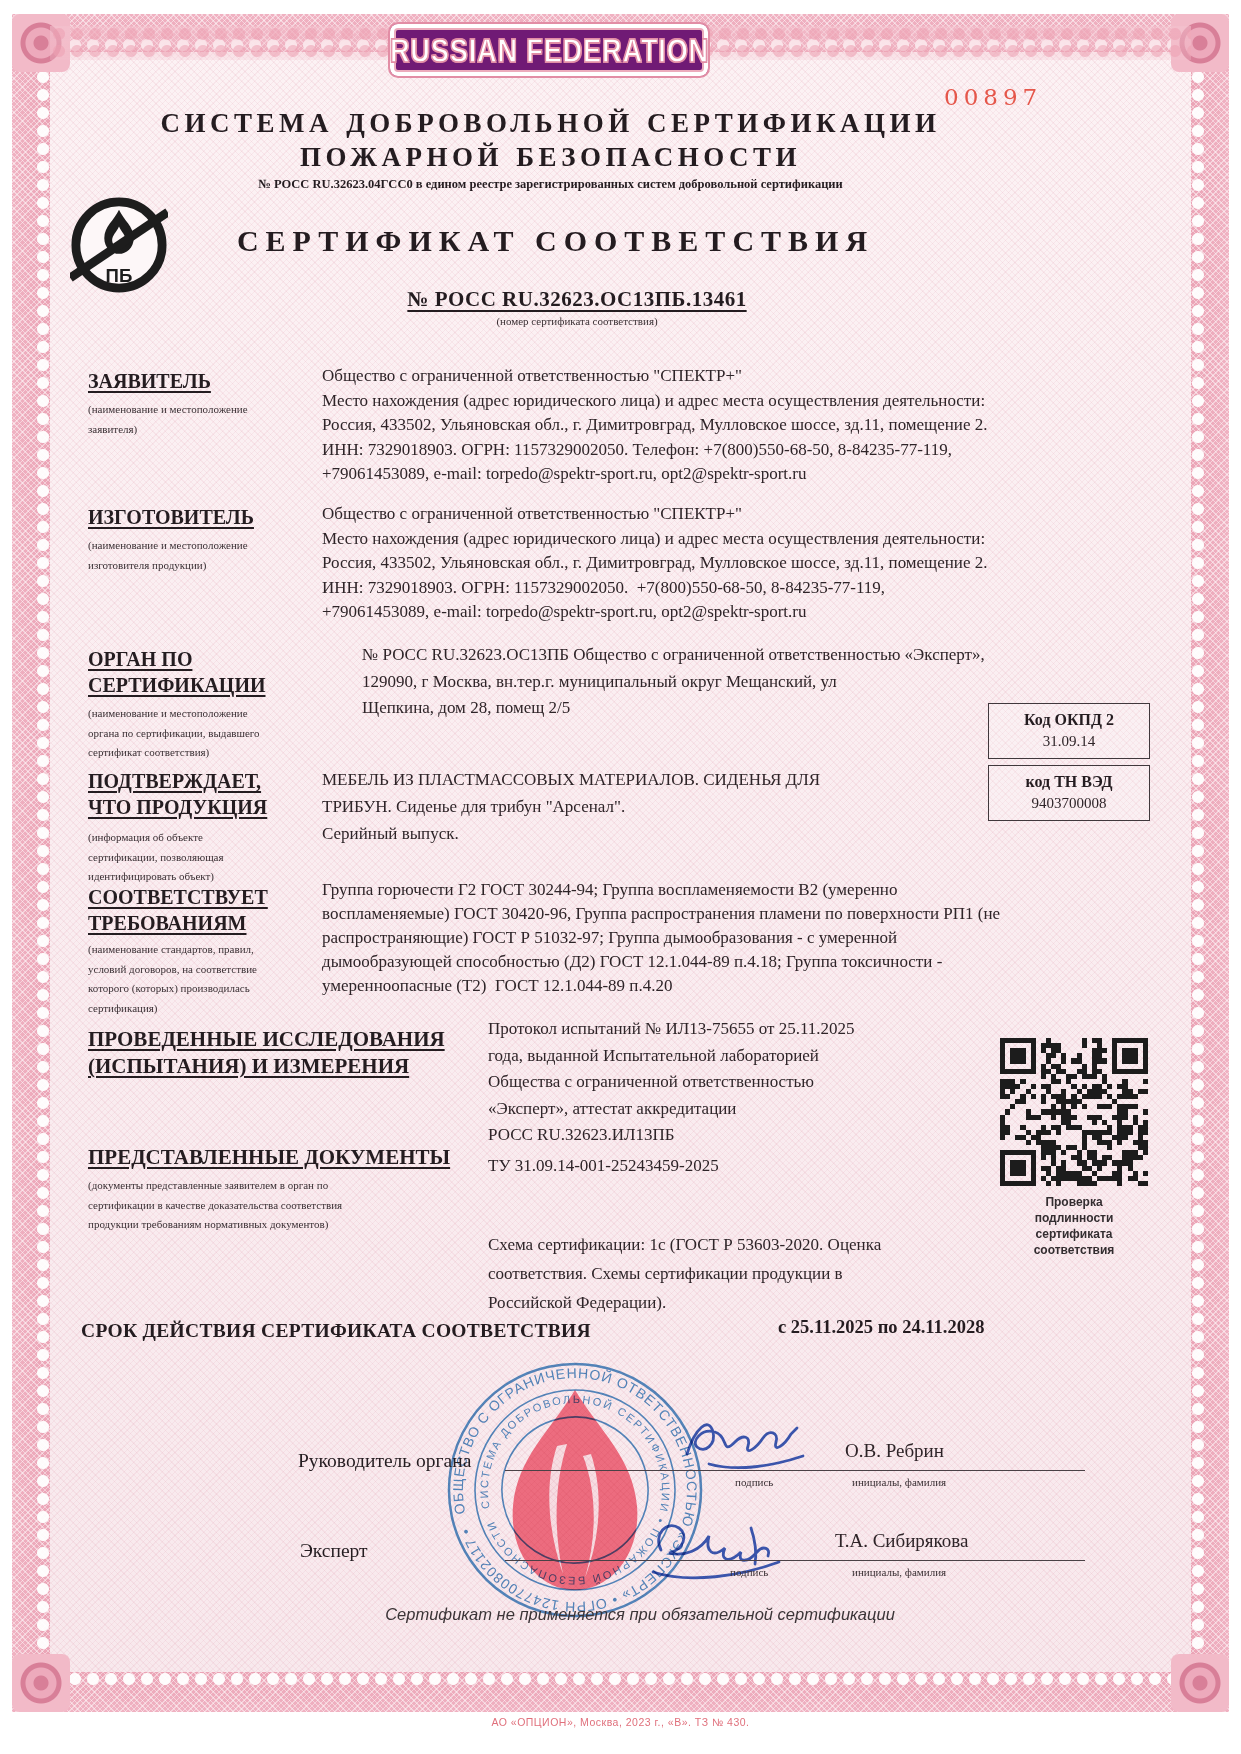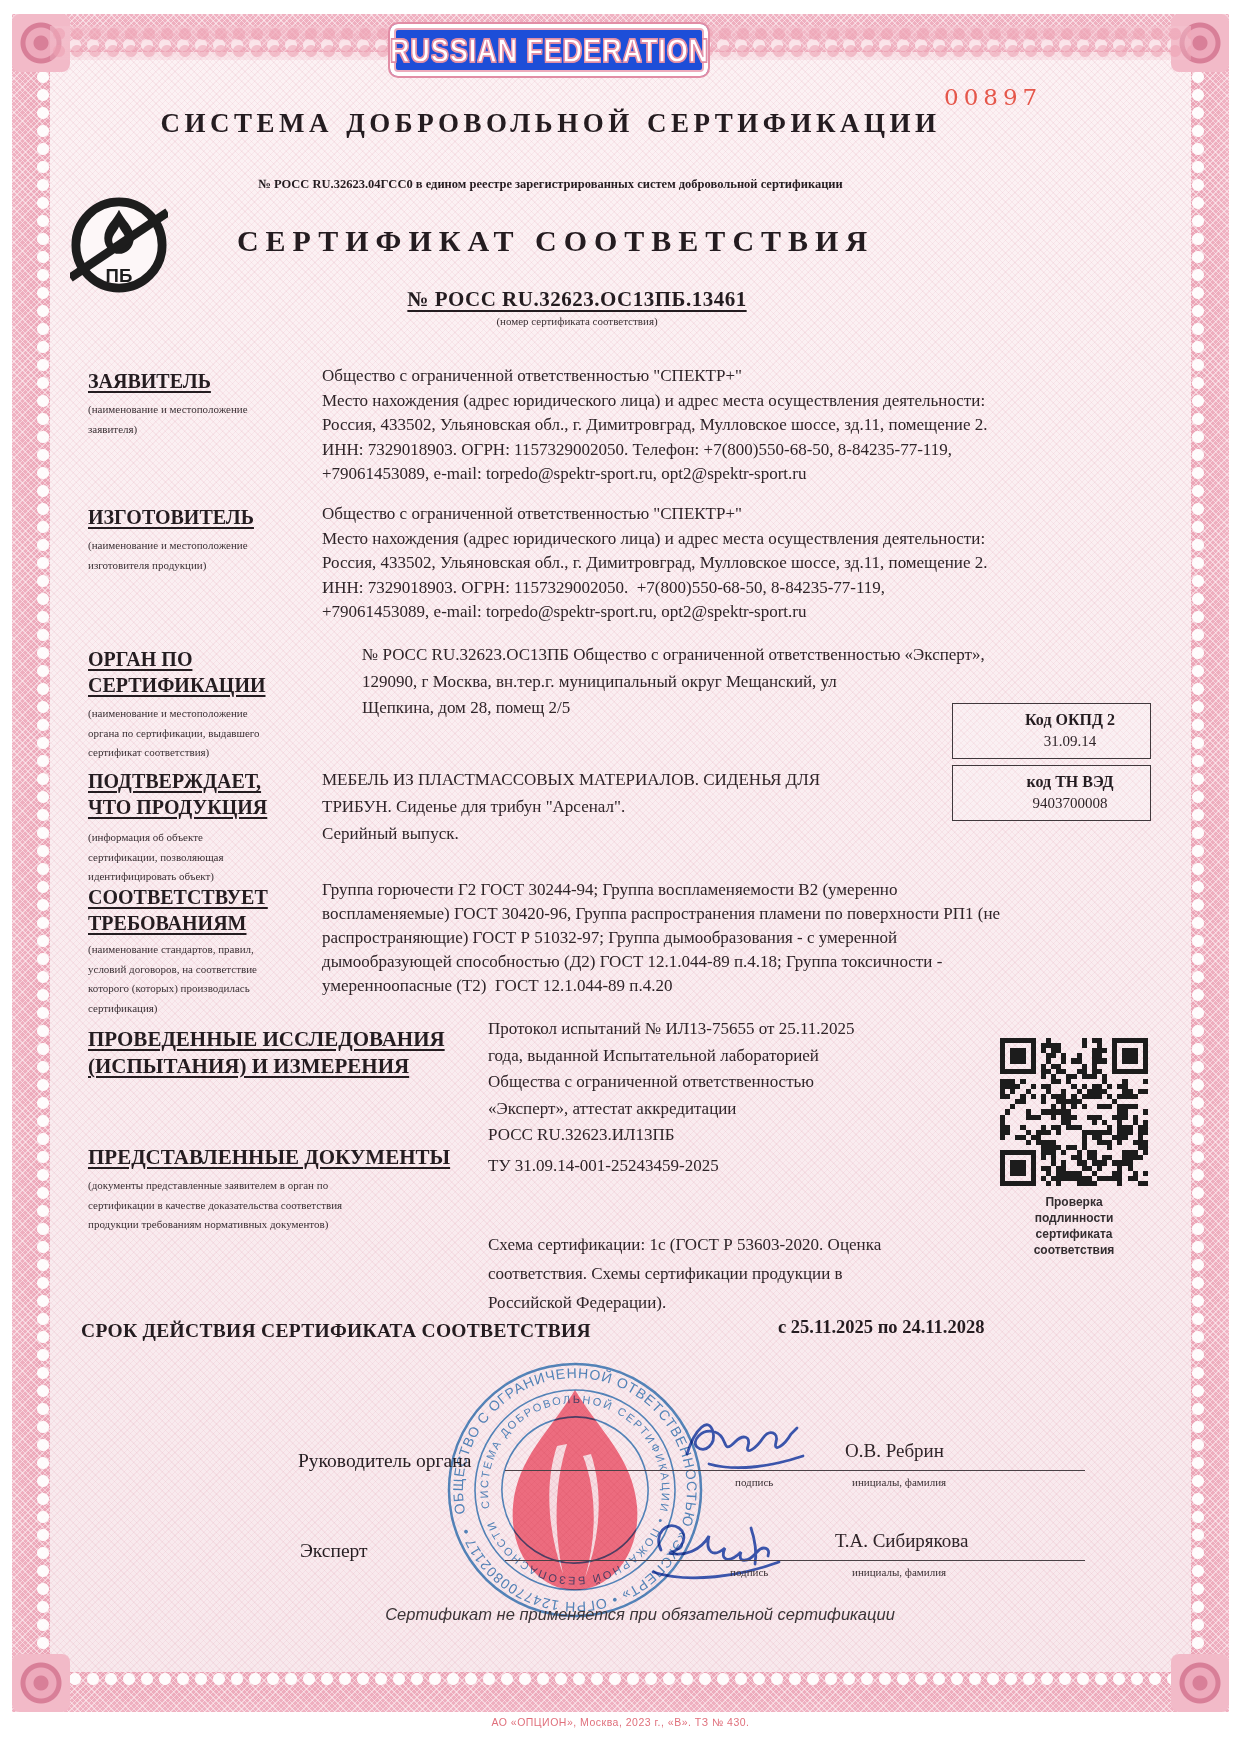--- a/index.html
+++ b/index.html
@@ -49,21 +49,21 @@
     background:
       repeating-linear-gradient(45deg, rgba(214,120,145,0.10) 0 1px, transparent 1px 4.5px),
       repeating-linear-gradient(-45deg, rgba(214,120,145,0.10) 0 1px, transparent 1px 4.5px),
       linear-gradient(#fcf2f4,#f8e9ed);}
   .toplace{position:absolute;left:50px;top:26px;width:1141px;height:34px;opacity:.8;
     background-image:
       radial-gradient(circle at 9px 8px, rgba(238,165,182,.8) 5.5px, rgba(238,165,182,0) 6.5px),
       linear-gradient(rgba(244,195,207,.7),rgba(244,195,207,.35));
     background-size:18px 17px,auto;background-repeat:repeat,repeat;}
   
-  .badge{position:absolute;left:388px;top:22px;width:318px;height:52px;background:#1d4ed8;
+  .badge{position:absolute;left:388px;top:22px;width:318px;height:52px;background:#701a75;
     border:2px solid #e28da5;border-radius:10px;
     box-shadow:inset 0 0 0 4px #fff,inset 0 0 0 6px #ecab bc;
     box-shadow:inset 0 0 0 4px #fff,inset 0 0 0 6px #ecabbc;
     display:flex;align-items:center;justify-content:center;}
   .badge span{font-family:"Liberation Sans",sans-serif;font-weight:bold;font-size:34px;
     color:#ffffff;letter-spacing:1px;transform:scaleX(.8);white-space:nowrap;
     -webkit-text-stroke:1.3px #e28da5;
     text-shadow:1px 1px 0 #e28da5,-1px -1px 0 #e28da5,1px -1px 0 #e28da5,-1px 1px 0 #e28da5;}
   
   .serial{position:absolute;left:944px;top:84px;font-family:"DejaVu Serif",serif;
@@ -77,22 +77,22 @@
   .certnum{position:absolute;left:100px;right:187px;top:287px;text-align:center;
     font-weight:bold;font-size:21px;letter-spacing:.5px;text-decoration:underline;
     text-underline-offset:4px;color:#241c20;}
   .certnum-cap{position:absolute;left:100px;right:187px;top:315px;text-align:center;
     font-size:11px;color:#3a3034;}
   
   .lbl{position:absolute;font-weight:bold;font-size:20px;color:#241c20;
     text-decoration:underline;text-underline-offset:3px;white-space:pre;line-height:26px;}
   .sublbl{position:absolute;font-size:11px;color:#3a3034;white-space:pre;line-height:19.5px;}
   .content{position:absolute;font-size:17px;color:#2e2428;white-space:pre;line-height:24.5px;}
-  .codebox{position:absolute;left:952px;width:160px;border:1.5px solid #40383c;
-    text-align:center;background:rgba(255,255,255,.15);padding-left:37px;}
+  .codebox{position:absolute;left:988px;width:160px;border:1.5px solid #40383c;
+    text-align:center;background:rgba(255,255,255,.15);}
   .codebox .cl{font-weight:bold;font-size:16px;padding-top:7px;color:#241c20;}
   .codebox .cv{font-size:15px;padding:4px 0 8px;color:#2e2428;}
   .validity-lbl{position:absolute;left:81px;top:1320px;font-weight:bold;font-size:19.5px;
     letter-spacing:.3px;color:#241c20;}
   .validity-val{position:absolute;left:778px;top:1317px;font-weight:bold;font-size:18.5px;color:#241c20;}
   
   .qr{position:absolute;left:1000px;top:1038px;width:148px;height:148px;}
   .qr svg{width:148px;height:148px;}
   .qr-cap{position:absolute;left:1000px;top:1194px;width:148px;text-align:center;
     font-family:"Liberation Sans",sans-serif;font-weight:bold;font-size:12px;
@@ -130,20 +130,21 @@
   <div class="corner" style="left:1171px;top:1654px;"></div>
   <div class="toplace"></div>
 
   <div class="badge">
     <span>RUSSIAN FEDERATION</span>
   </div>
 
   <div class="serial">00897</div>
 
   <div class="h1" style="top:108px;">СИСТЕМА ДОБРОВОЛЬНОЙ СЕРТИФИКАЦИИ</div>
+  <div class="h1" style="top:142px;">ПОЖАРНОЙ БЕЗОПАСНОСТИ</div>
   <div class="regline" style="top:177px;">№ РОСС RU.32623.04ГСС0 в едином реестре зарегистрированных систем добровольной сертификации</div>
 
   <div class="logo">
     <svg viewBox="0 0 100 100">
       <circle cx="50" cy="50" r="44" fill="#fdf7f8" stroke="#1d1d1d" stroke-width="9"></circle>
       <path d="M50 14c-5 11-15 17-15 29 0 10 7.5 16 15 16s15-6 15-16c0-12-10-18-15-29z" fill="#1d1d1d"></path>
       <path d="M50 31c-2.4 5.5-7 9-7 14 0 4.4 3.4 7.4 7 7.4s7-3 7-7.4c0-5-4.6-8.5-7-14z" fill="#fdf7f8"></path>
       <rect x="-10" y="45.5" width="120" height="9" fill="#1d1d1d" transform="rotate(-34 50 50)"></rect>
       <text x="50" y="88" font-size="19" font-weight="bold" text-anchor="middle" fill="#1d1d1d" font-family="Liberation Sans, sans-serif">ПБ</text>
     </svg>

